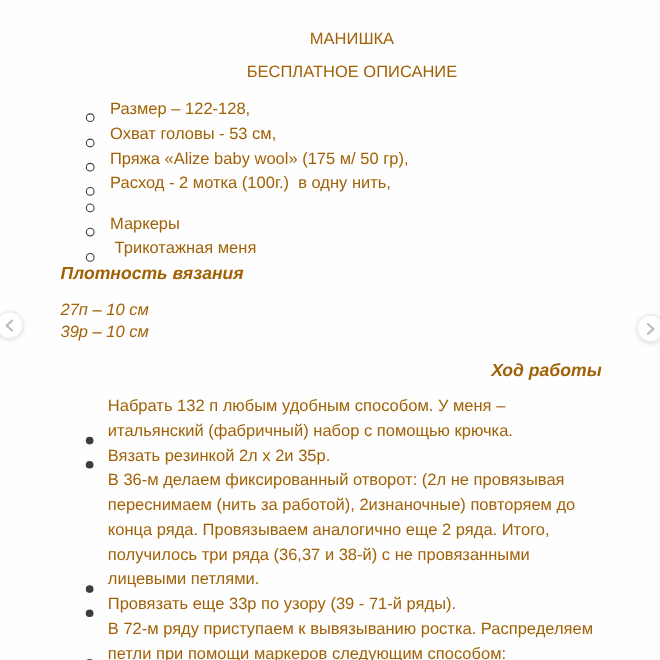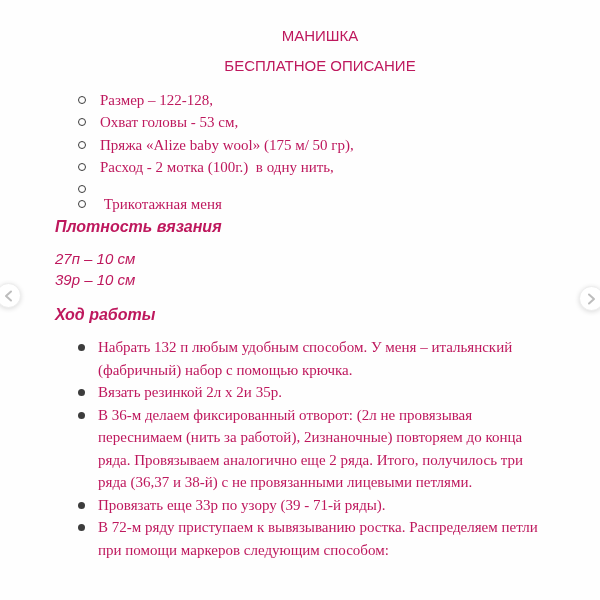--- a/index.html
+++ b/index.html
@@ -1,45 +1,45 @@
 <!DOCTYPE html>
 <html><head>
 <meta charset="utf-8">
 <style>
   html,body { margin:0; padding:0; }
   .canvas {
     position:relative; width:600px; height:600px;
     background:#fefefe; overflow:hidden;
     font-family:"Liberation Sans", sans-serif;
-    color:#be185d;
+    color:#a16207;
   }
   .doc { position:absolute; left:55px; top:0; width:492px; font-size:15px; }
   .title-line { text-align:center; padding-left:38px; line-height:17px; }
   .doc-title { margin-top:27px; }
   .doc-subtitle { margin-top:13px; }
 
   ul.blist { list-style:none; margin:15px 0 0 0; padding:0; }
-  ul.blist li { display:flex; align-items:flex-start; line-height:22.3px;font-family:Liberation Serif, serif; }
+  ul.blist li { display:flex; align-items:flex-end; line-height:22.3px; }
   .obullet {
     flex:0 0 auto; width:6px; height:6px;
     border:1.5px solid #3c3c3c; border-radius:50%;
     margin:7px 14px 0 23px;
   }
   .dbullet {
     flex:0 0 auto; width:7px; height:7px;
     background:#3c3c3c; border-radius:50%;
     margin:8px 13px 0 23px;
   }
   .li-text { white-space:pre-wrap; max-width:460px; }
 
   .h-italic { font-weight:bold; font-style:italic; font-size:16px; line-height:17px; }
   .gauge-heading { margin-top:3px; }
   .gauge-line { line-height:20.5px; white-space:pre-wrap;font-style:italic; }
   .gauge-line.first { margin-top:14px; }
-  .work-heading { margin-top:16px; }
+  .work-heading { margin-top:16px;text-align:right; }
 
   ul.steps { margin-top:13px; }
   ul.steps li { line-height:22.5px; }
 
   .nav-btn {
     position:absolute; width:25px; height:25px;
     border-radius:50%; background:#ffffff;
     border:1px solid #ededed;
     box-shadow:0 1px 5px rgba(0,0,0,0.14);
     display:flex; align-items:center; justify-content:center;
@@ -90,20 +90,24 @@
       </li>
       <li>
         <span class="obullet"></span>
         <span class="li-text">Расход - 2 мотка (100г.)  в одну нить,</span>
       </li>
       <li>
         <span class="obullet"></span>
       </li>
       <li>
         <span class="obullet"></span>
+        <span class="li-text">Маркеры</span>
+      </li>
+      <li>
+        <span class="obullet"></span>
         <span class="li-text"> Трикотажная меня</span>
       </li>
     </ul>
 
     <div class="h-italic gauge-heading">Плотность вязания</div>
     <div class="gauge-line first">27п – 10 см</div>
     <div class="gauge-line">39р – 10 см</div>
 
     <div class="h-italic work-heading">Ход работы</div>
 

